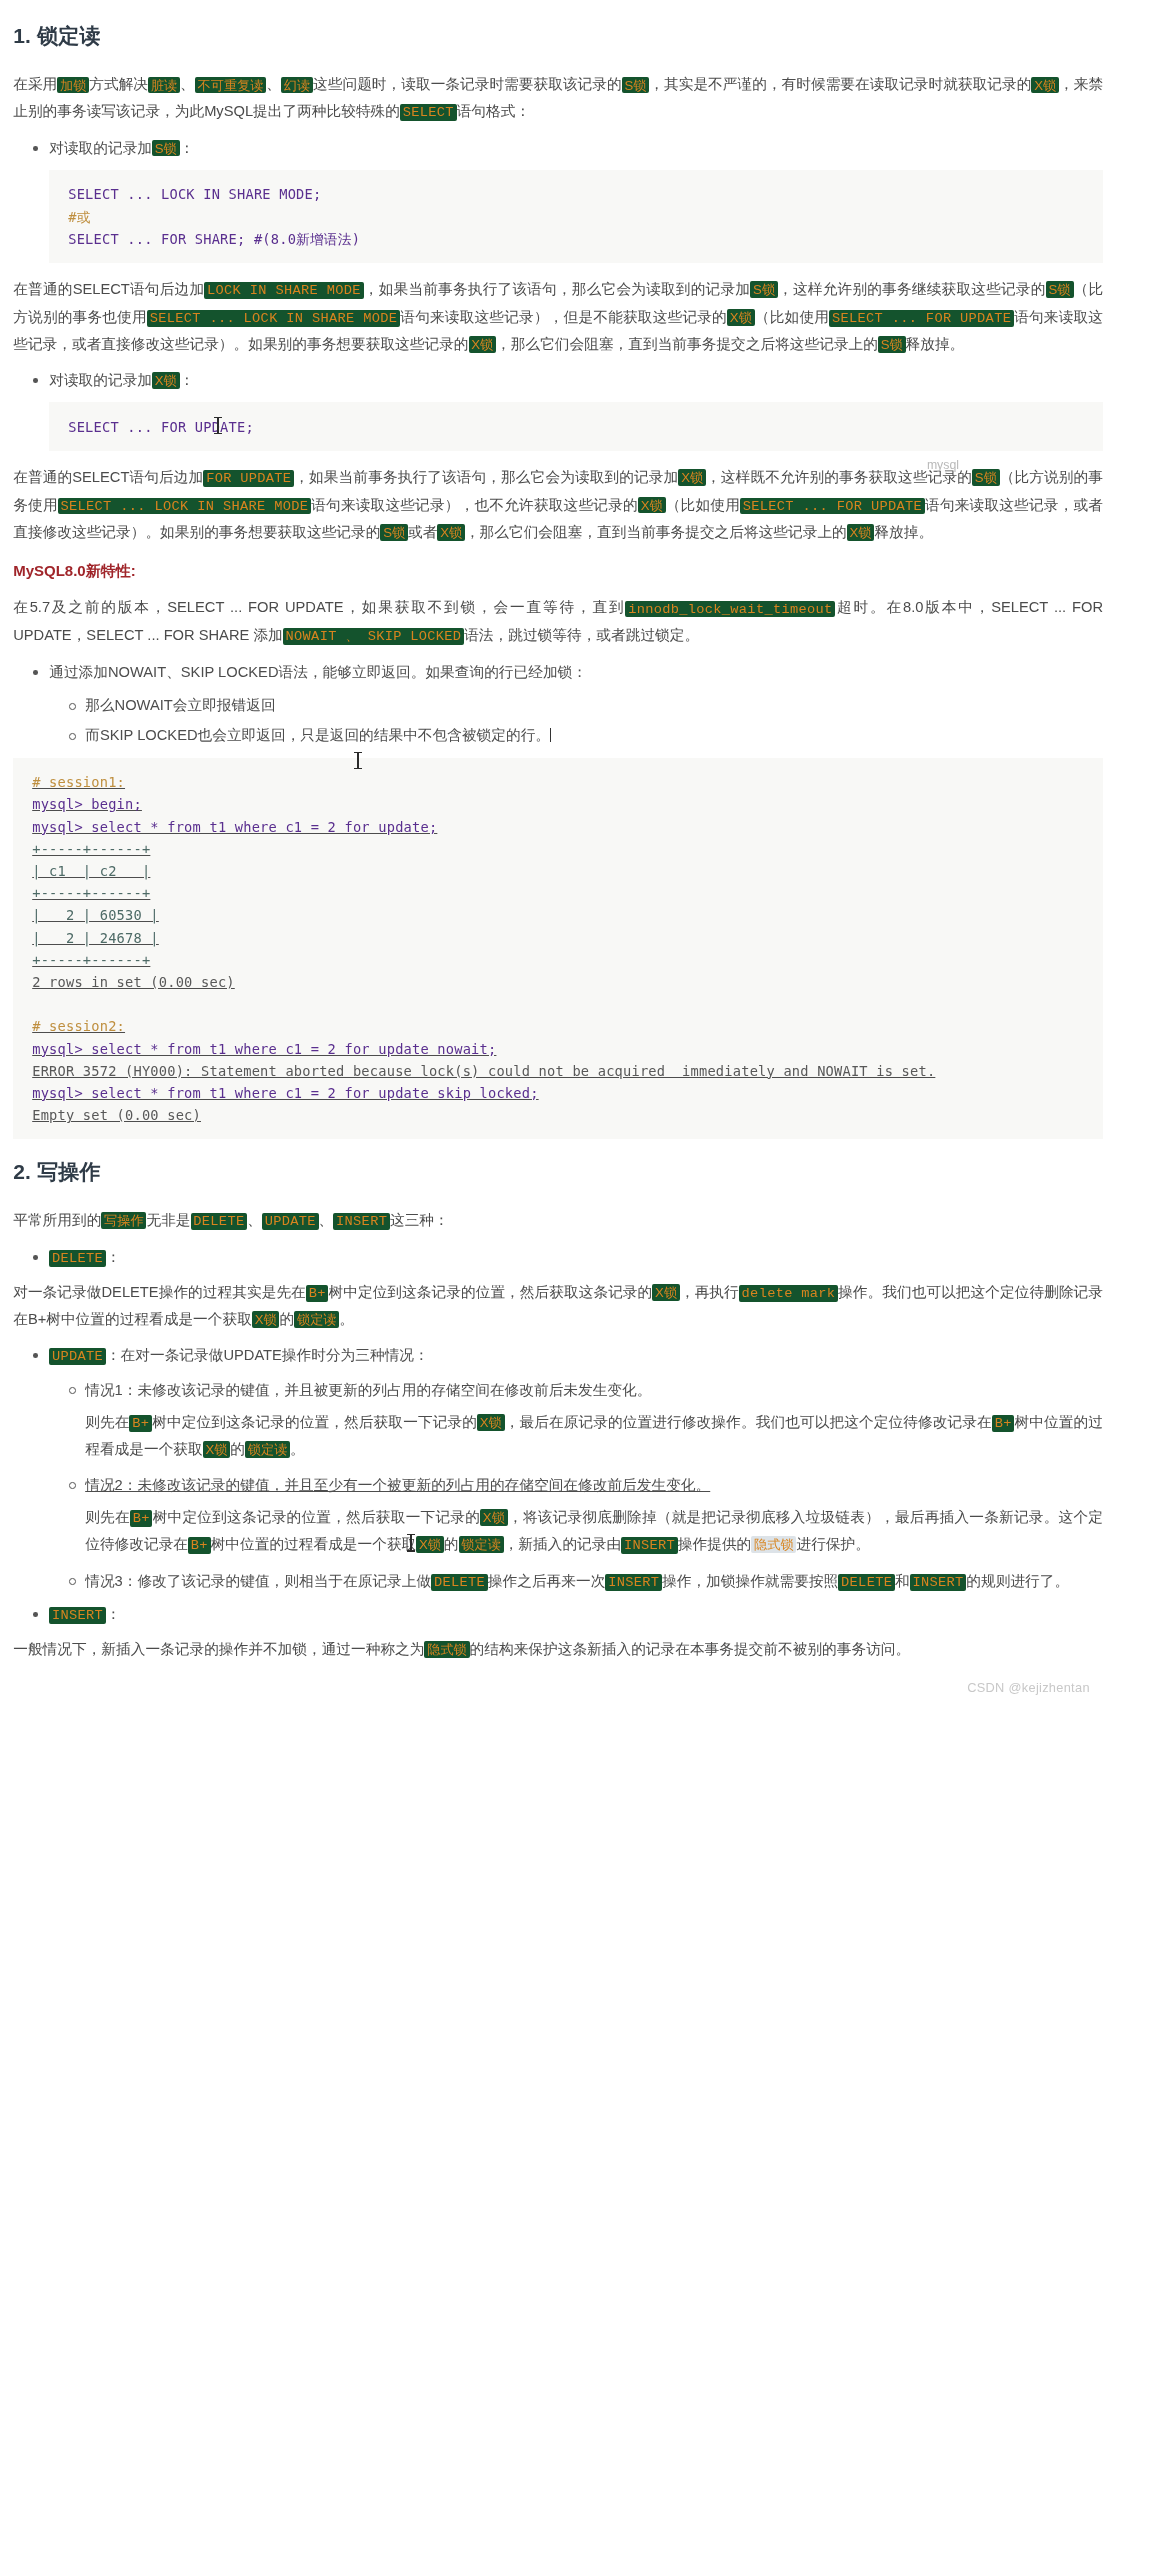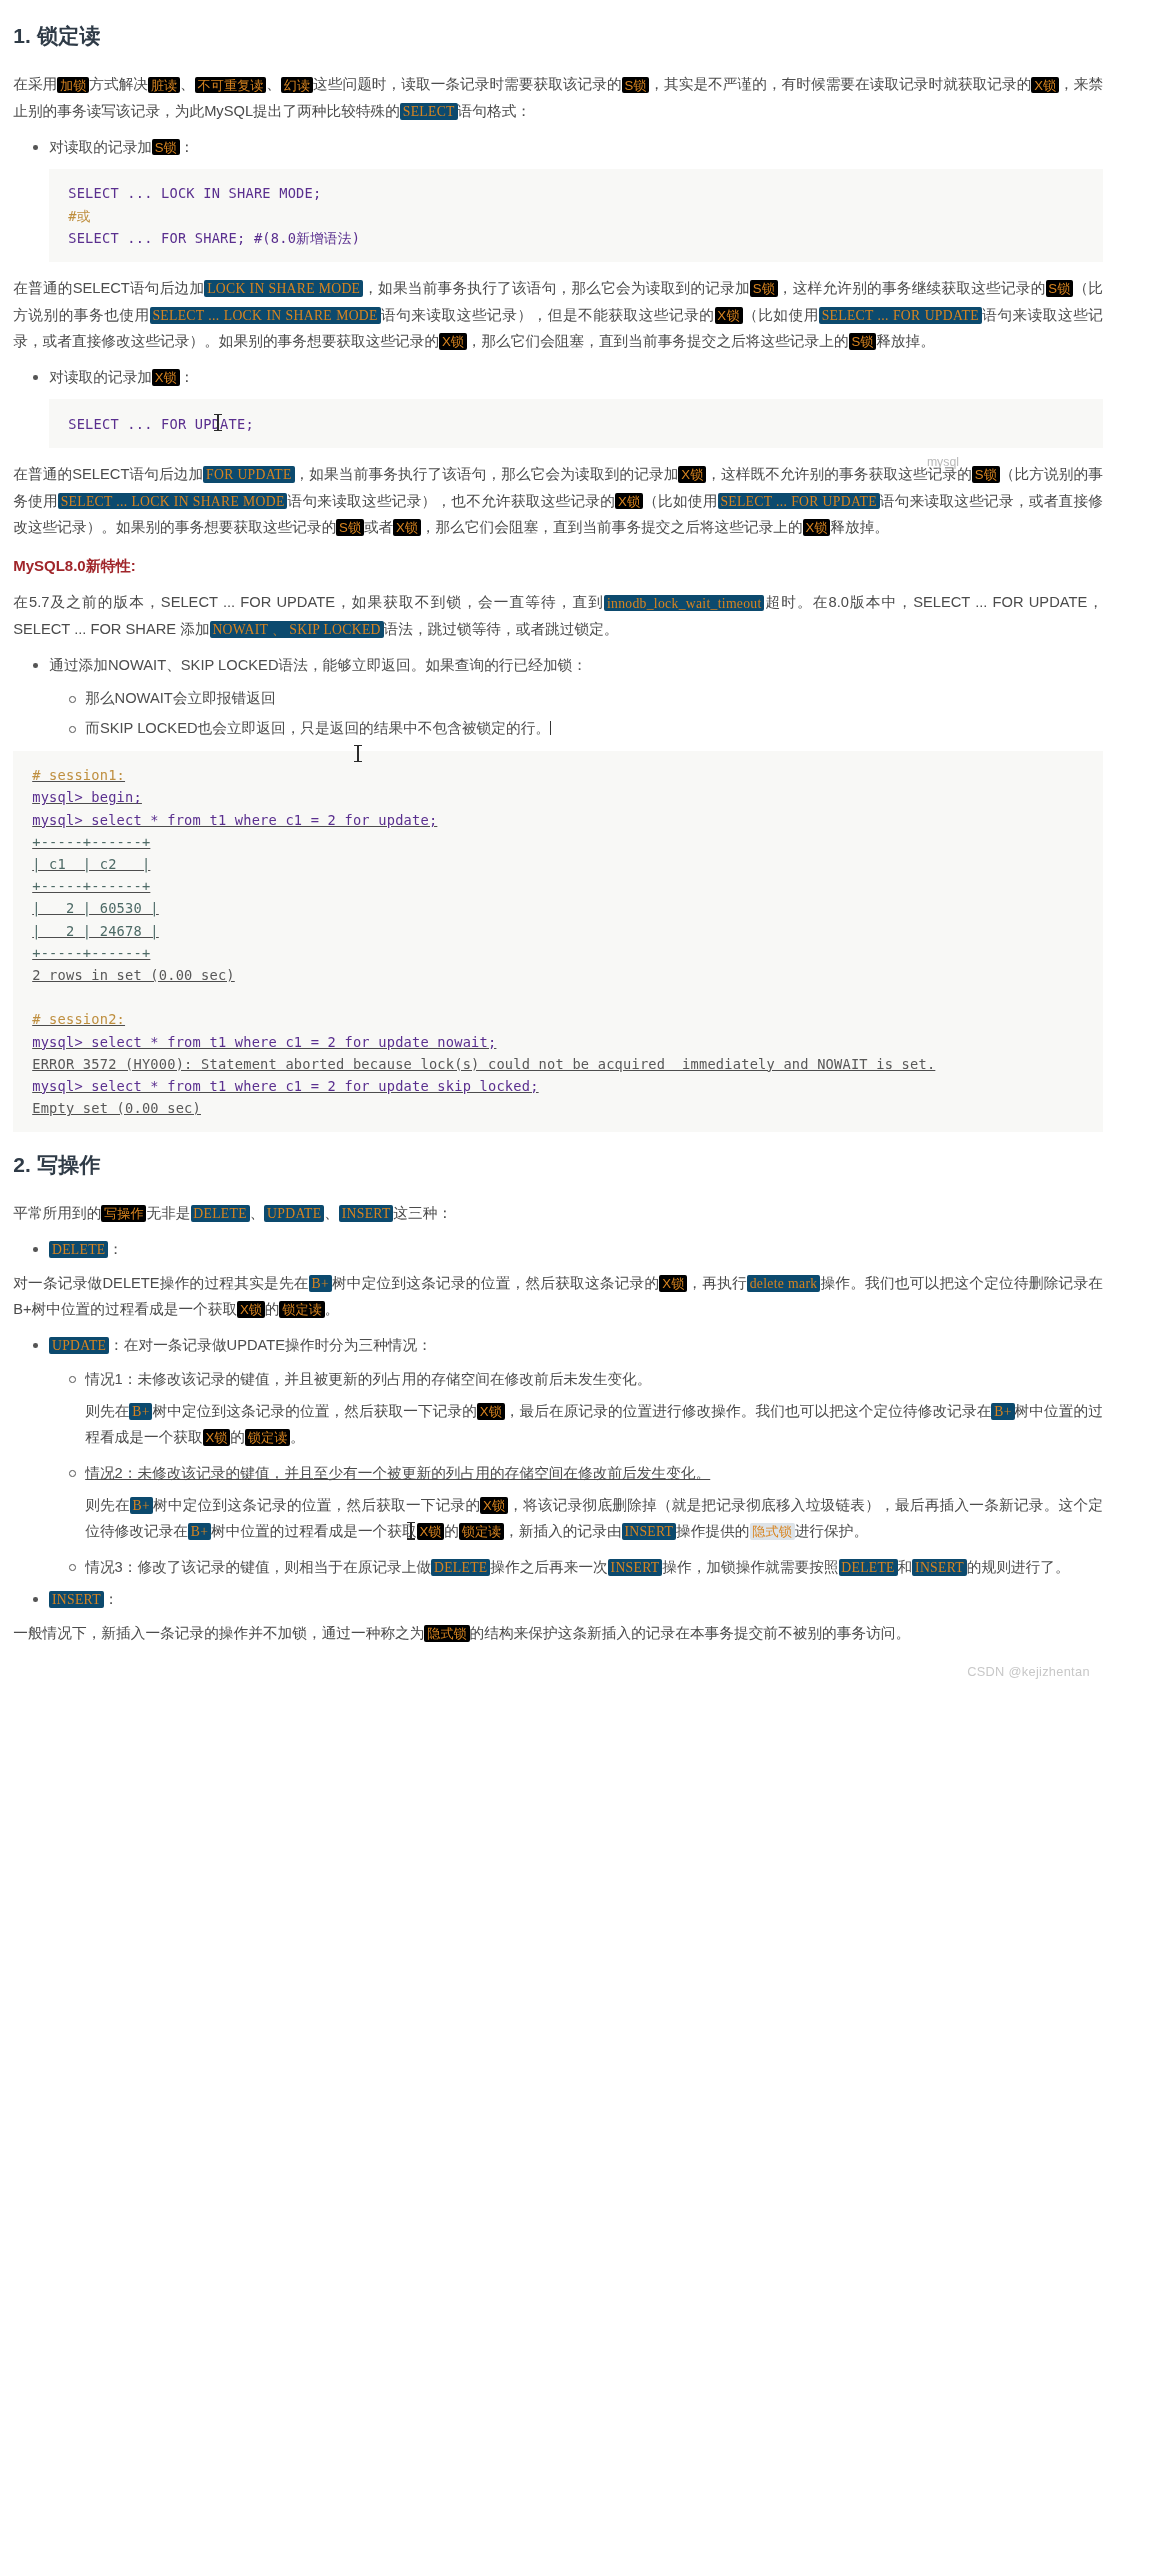--- a/index.html
+++ b/index.html
@@ -27,32 +27,32 @@
     margin: 9.5px 0 17px 0;
     letter-spacing: 0.2px;
   }
   p.para {
     margin: 0 0 9.5px 0;
     color: #4b4b4b;
     text-align: justify;
   }
   
   code.tk {
-    font-family: Liberation Serif, serif;
+    font-family: Liberation Mono, monospace;
     color: #d8841f;
-    background: #0c4a6e;
+    background: #14532d;
     padding: 0.9px 2.8px;
     border-radius: 1.9px;
     font-size: 13.7px;
     letter-spacing: 0.3px;
   }
   code.tkcn {
     font-family: "Liberation Sans", sans-serif;
     color: #d8841f;
-    background: #000000;
+    background: #14532d;
     padding: 0.9px 2.8px;
     border-radius: 1.9px;
     font-size: 13.2px;
   }
   .redhead {
     color: #a0252a;
     font-weight: bold;
     font-size: 15px;
     margin: 13.2px 0 9.5px 0;
   }

